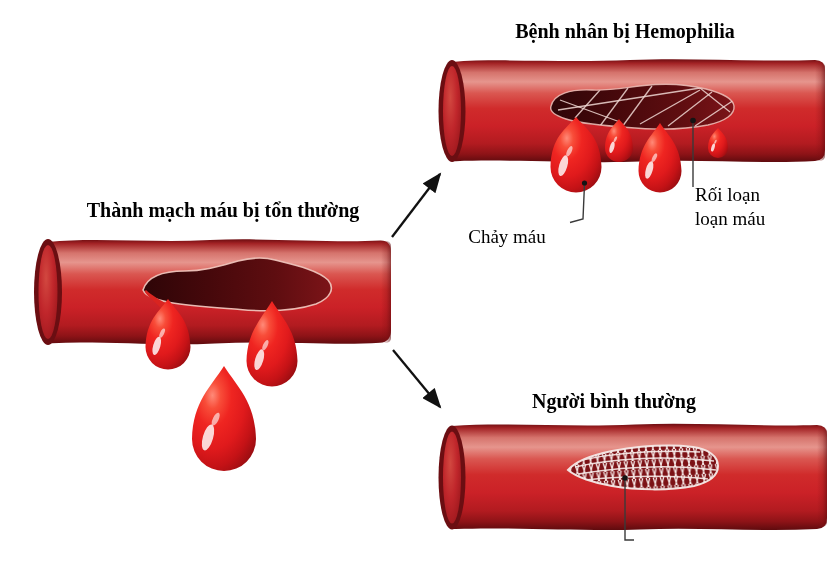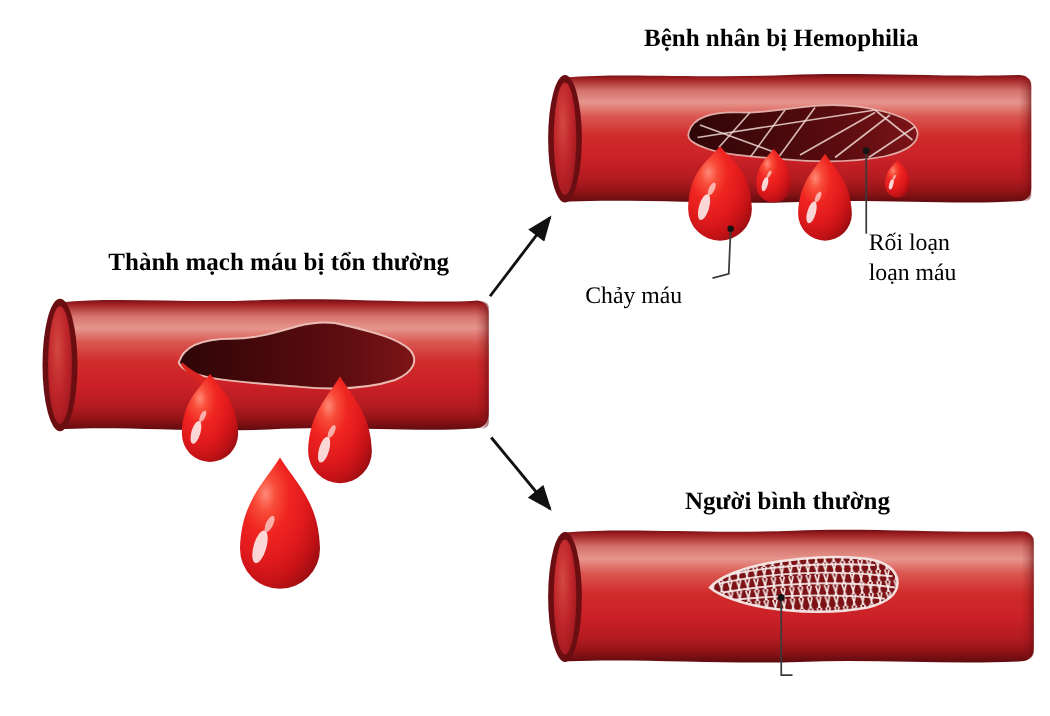--- a/index.html
+++ b/index.html
@@ -171,15 +171,15 @@
 
   <div class="label title" style="left:445px;top:20px;width:360px;">Bệnh nhân bị Hemophilia</div>
 
   <div class="label annot" style="left:447px;top:210px;width:120px;text-align:center;margin-top:16px;">Chảy máu</div>
 
   <div class="label annot" style="left:695px;top:183px;line-height:24px;">
     <div>Rối loạn</div>
     <div>loạn máu</div>
   </div>
 
-  <div class="label title" style="left:450px;top:390px;width:360px;">Người bình thường</div>
+  <div class="label title" style="left:434px;top:390px;width:360px;">Người bình thường</div>
 
 </div>
 
 </body></html>

